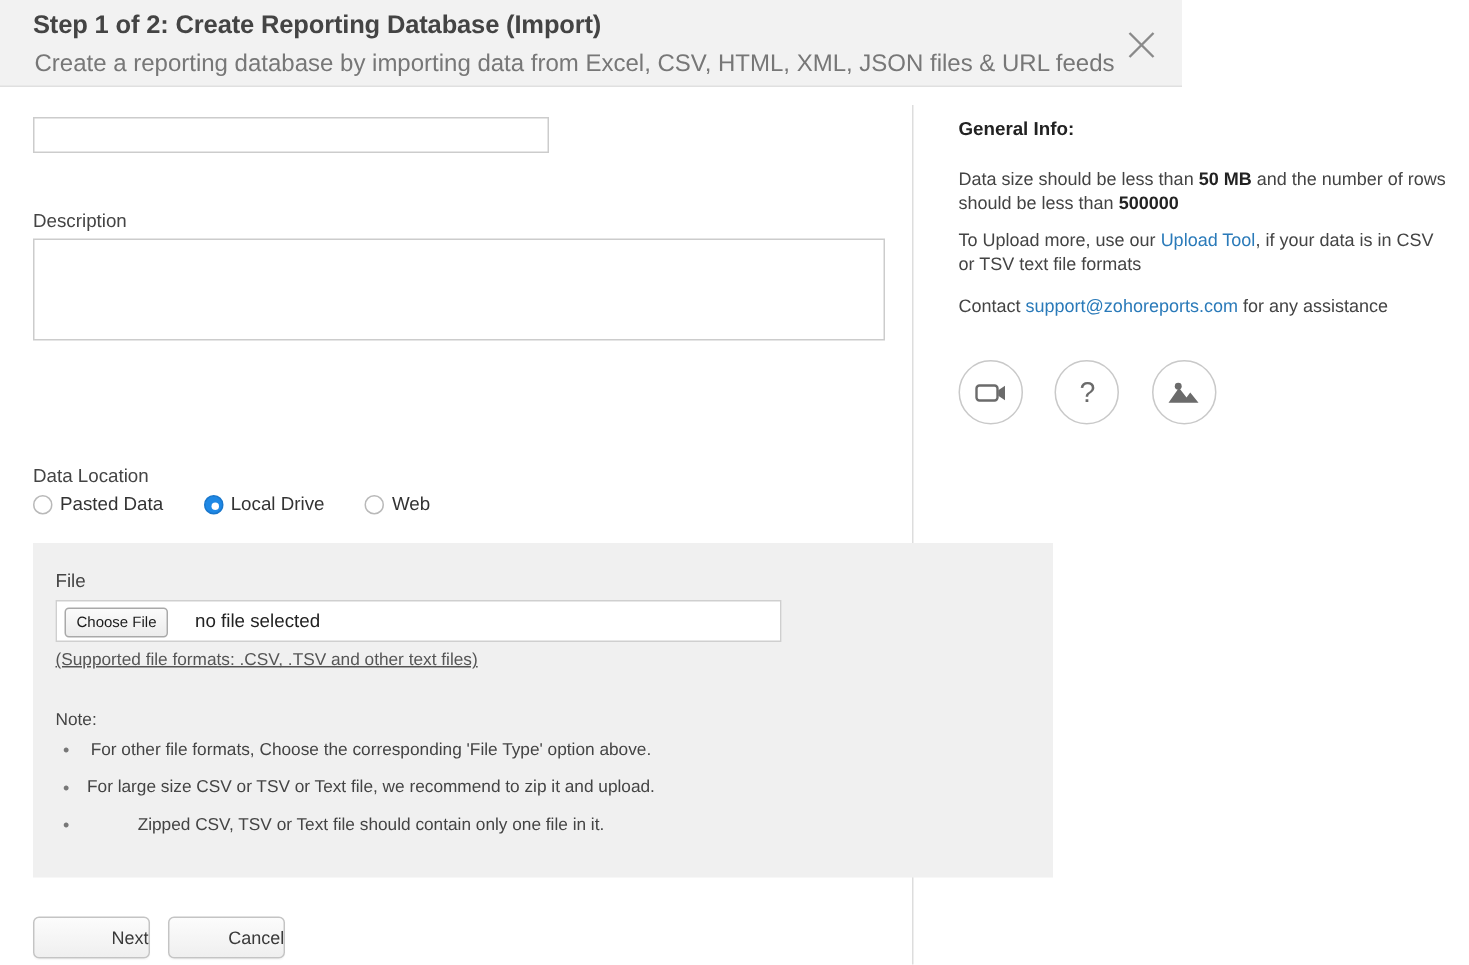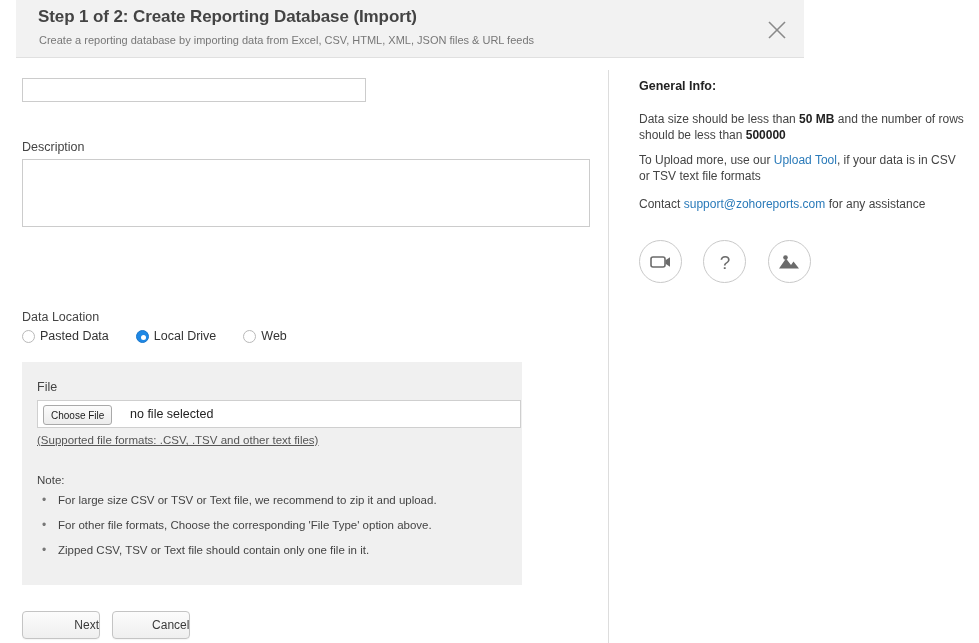--- a/index.html
+++ b/index.html
@@ -14,40 +14,40 @@
     background: #ffffff;
     font-family: "Liberation Sans", sans-serif;
     color: #333333;
     overflow: hidden;
     position: relative;
   }
 
   
   .header {
     position: absolute;
-    left: 16px; top: 0;
+    left: 0; top: 0;
     width: 788px;
     height: 58px;
     background: #f2f2f2;
     border-bottom: 1px solid #e0e0e0;
   }
   .header-title {
     position: absolute;
     left: 22px;
     top: 7px;
     font-size: 17px;
     font-weight: bold;
     color: #444444;
     letter-spacing: -0.1px;
   }
   .header-sub {
     position: absolute;
     left: 23px;
     top: 34px;
-    font-size: 11px;
+    font-size: 16px;
     color: #777777;
     text-align: right;
   }
   .close-btn {
     position: absolute;
     right: 14px;
     top: 17px;
     width: 26px;
     height: 26px;
     cursor: pointer;
@@ -176,23 +176,24 @@
   .radio-label {
     font-size: 12.5px;
     color: #333333;
   }
 
   
   .file-panel {
     position: absolute;
     left: 22px;
     top: 304px;
-    width: 500px;
+    width: 680px;
     height: 223px;
     background: #f0f0f0;
+    text-align: center;
   }
   .file-label {
     position: absolute;
     left: 15px; top: 18px;
     font-size: 12.5px;
     color: #444444;
   }
   .file-input-box {
     position: absolute;
     left: 15px; top: 38px;
@@ -399,22 +400,22 @@
 
   <div class="file-panel">
     <div class="file-label">File</div>
     <div class="file-input-box">
       <span class="choose-file-btn">Choose File</span>
       <span class="no-file-text">no file selected</span>
     </div>
     <div class="supported-formats">(Supported file formats: .CSV, .TSV and other text files)</div>
     <div class="note-title">Note:</div>
     <ul class="note-list">
+      <li>For other file formats, Choose the corresponding 'File Type' option above.</li>
       <li>For large size CSV or TSV or Text file, we recommend to zip it and upload.</li>
-      <li>For other file formats, Choose the corresponding 'File Type' option above.</li>
       <li>Zipped CSV, TSV or Text file should contain only one file in it.</li>
     </ul>
   </div>
 
   <div class="btn-row">
     <span class="btn">Next</span>
     <span class="btn">Cancel</span>
   </div>
 
 </div>

